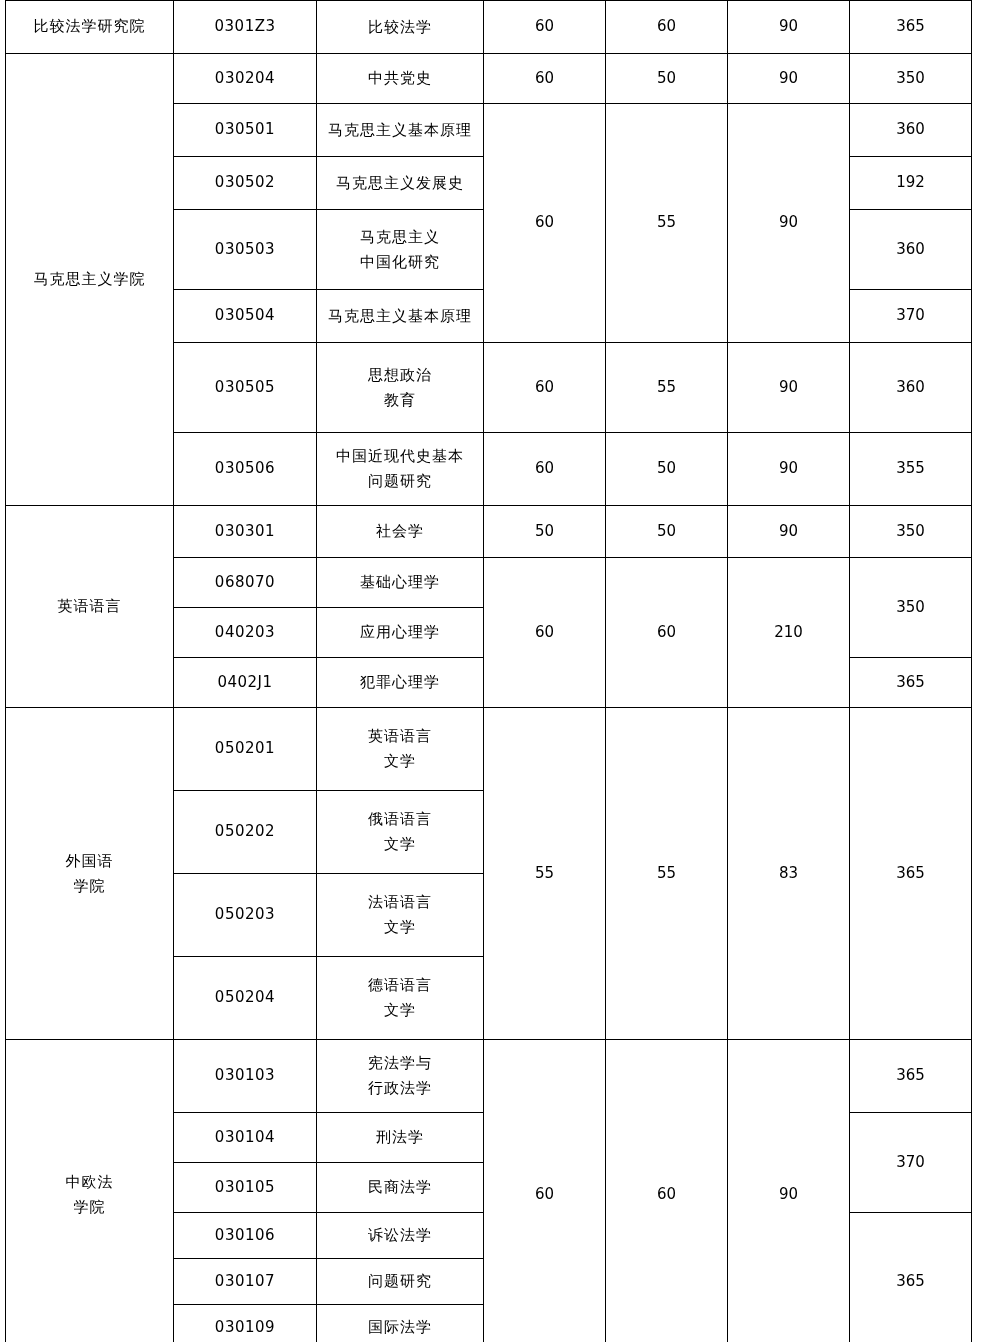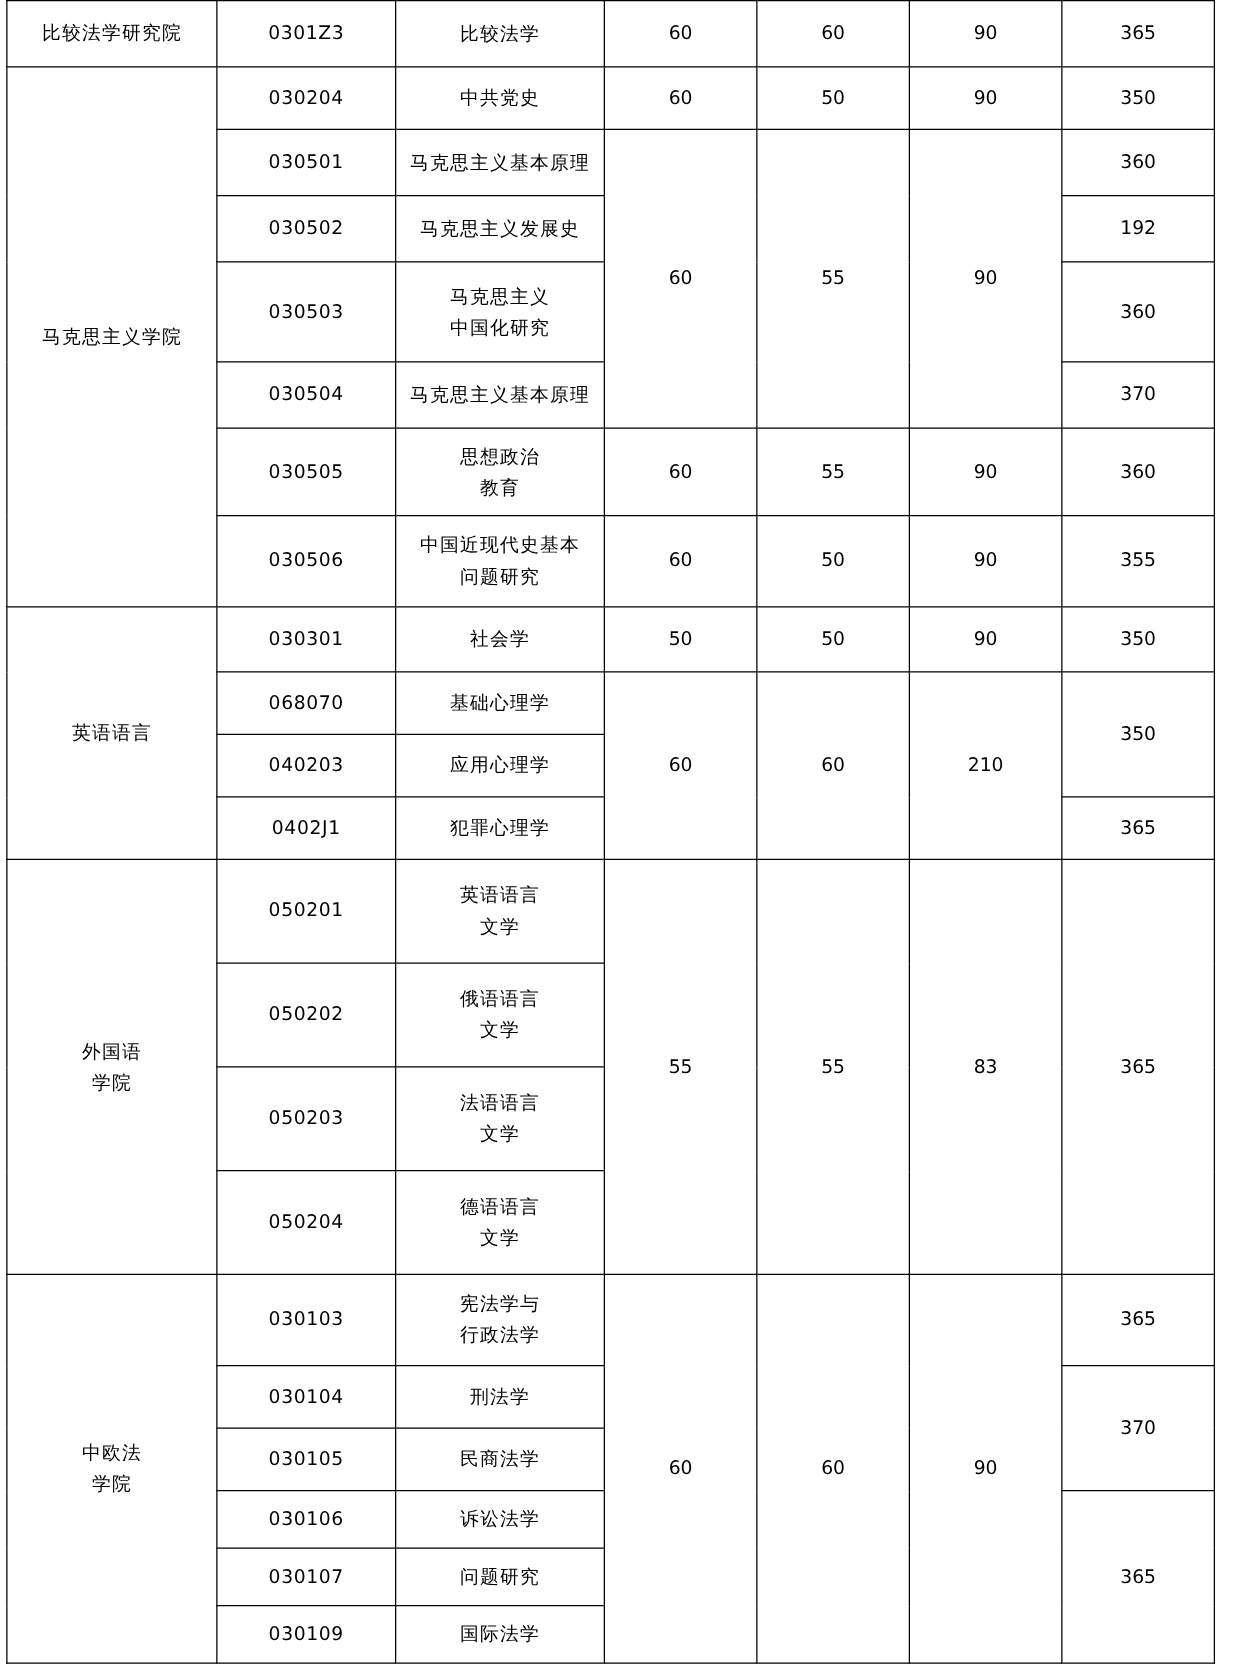--- a/index.html
+++ b/index.html
@@ -126,21 +126,21 @@
         </td>
         <td class="num">360</td>
       </tr>
       <tr style="height: 53px;">
         <td class="code">030504</td>
         <td class="major">
             <span class="two-line">马克思主义基本原理</span>
           </td>
         <td class="num">370</td>
       </tr>
-      <tr style="height: 70px;">
+      <tr style="height: 90px;">
         <td class="code">030505</td>
         <td class="major">
           <span class="two-line">思想政治</span>
           <span class="two-line">教育</span>
         </td>
         <td class="num">60</td>
         <td class="num">55</td>
         <td class="num">90</td>
         <td class="num">360</td>
       </tr>

